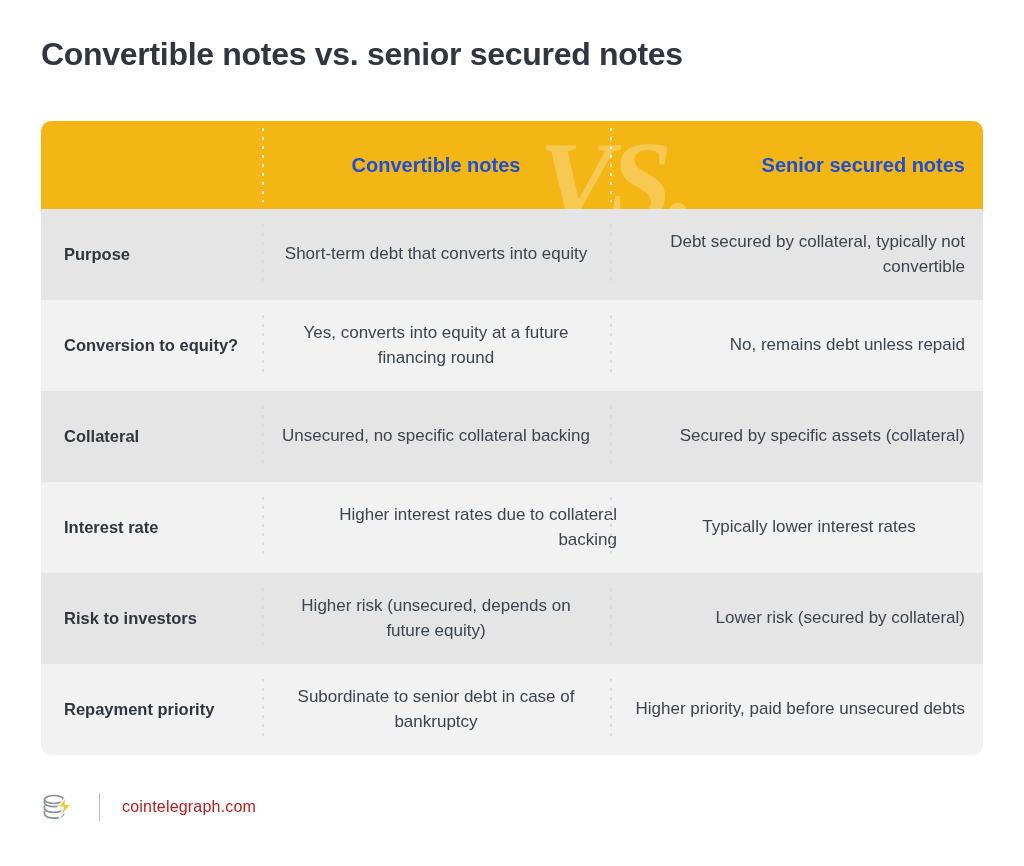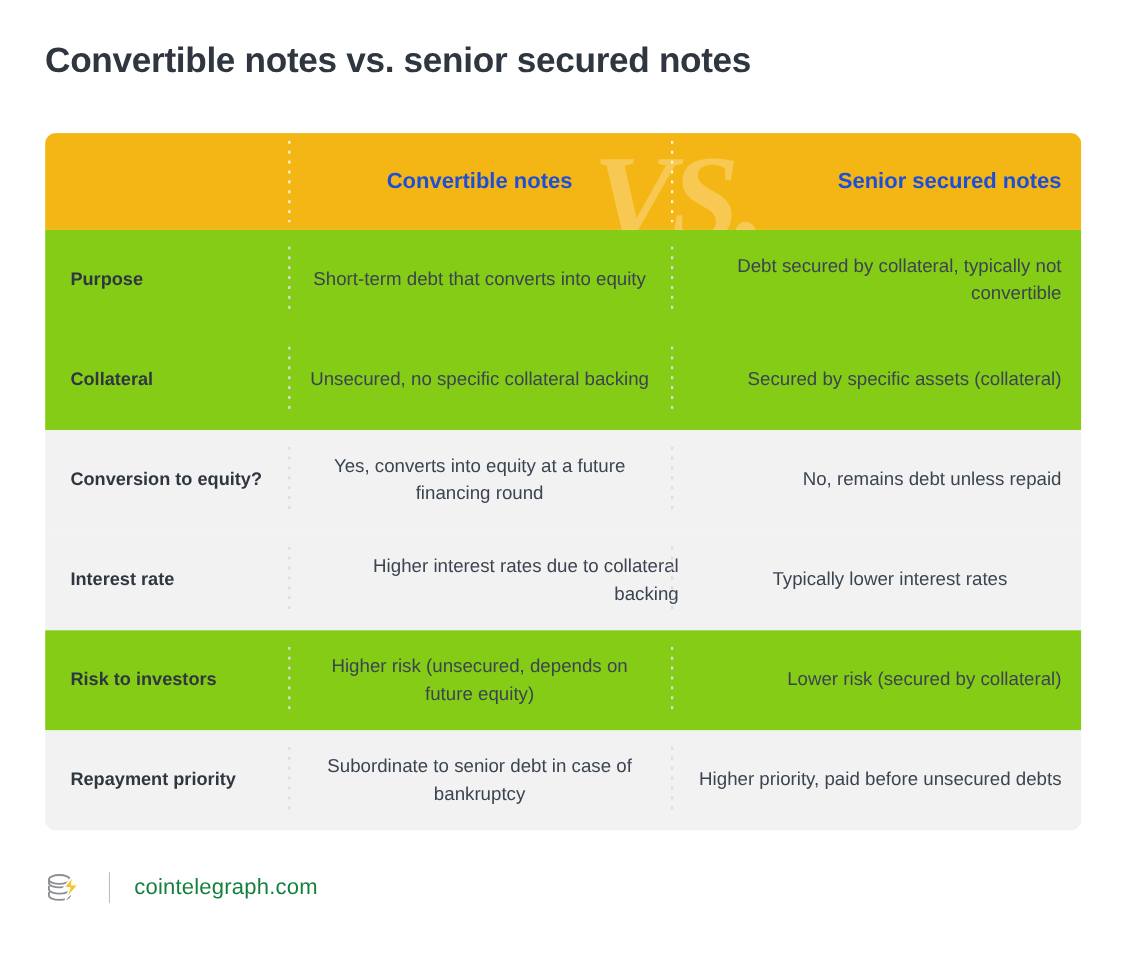--- a/index.html
+++ b/index.html
@@ -83,21 +83,21 @@
     user-select: none;
     font-family: Liberation Serif, serif;
   }
 
   
   .body-row {
     min-height: 91px;
     align-items: center;
   }
   .body-row.alt { background: #f2f2f2; }
-  .body-row.plain { background: #84cc16; }
+  .body-row.plain { background: #e5e5e5; }
 
   .cell-label {
     width: 221px;
     box-sizing: border-box;
     padding-left: 23px;
     padding-right: 10px;
     font-size: 16.5px;
     font-weight: bold;
     color: #2f3640;
     line-height: 1.35;
@@ -151,22 +151,22 @@
     position: relative;
     flex: 0 0 auto;
   }
   .footer-sep {
     width: 1px;
     height: 28px;
     background: #b9bec4;
     margin: 0 22px 0 22px;
   }
   .footer-text {
-    font-size: 20px;
-    color: #15803d;
+    font-size: 16px;
+    color: #b91c1c;
     letter-spacing: 0.2px;
   }
 </style>
 </head>
 <body>
 
 <div class="page">
 
   <div class="title">Convertible notes vs. senior secured notes</div>
 
@@ -182,32 +182,32 @@
     </div>
 
     <div class="row body-row plain">
       <div class="cell-label">Purpose</div>
       <div class="cell-col">Short-term debt that converts into equity</div>
       <div class="cell-col col2">Debt secured by collateral, typically not convertible</div>
       <div class="divider d1"></div>
       <div class="divider d2"></div>
     </div>
 
+    <div class="row body-row alt">
+      <div class="cell-label">Conversion to equity?</div>
+      <div class="cell-col">Yes, converts into equity at a future financing round</div>
+      <div class="cell-col col2">No, remains debt unless repaid</div>
+      <div class="divider d1"></div>
+      <div class="divider d2"></div>
+    </div>
+
     <div class="row body-row plain">
       <div class="cell-label">Collateral</div>
       <div class="cell-col">Unsecured, no specific collateral backing</div>
       <div class="cell-col col2">Secured by specific assets (collateral)</div>
-      <div class="divider d1"></div>
-      <div class="divider d2"></div>
-    </div>
-
-    <div class="row body-row alt">
-      <div class="cell-label">Conversion to equity?</div>
-      <div class="cell-col">Yes, converts into equity at a future financing round</div>
-      <div class="cell-col col2">No, remains debt unless repaid</div>
       <div class="divider d1"></div>
       <div class="divider d2"></div>
     </div>
 
     <div class="row body-row alt">
       <div class="cell-label">Interest rate</div>
       <div class="cell-col col2">Higher interest rates due to collateral backing</div>
       <div class="cell-col">Typically lower interest rates</div>
       <div class="divider d1"></div>
       <div class="divider d2"></div>

